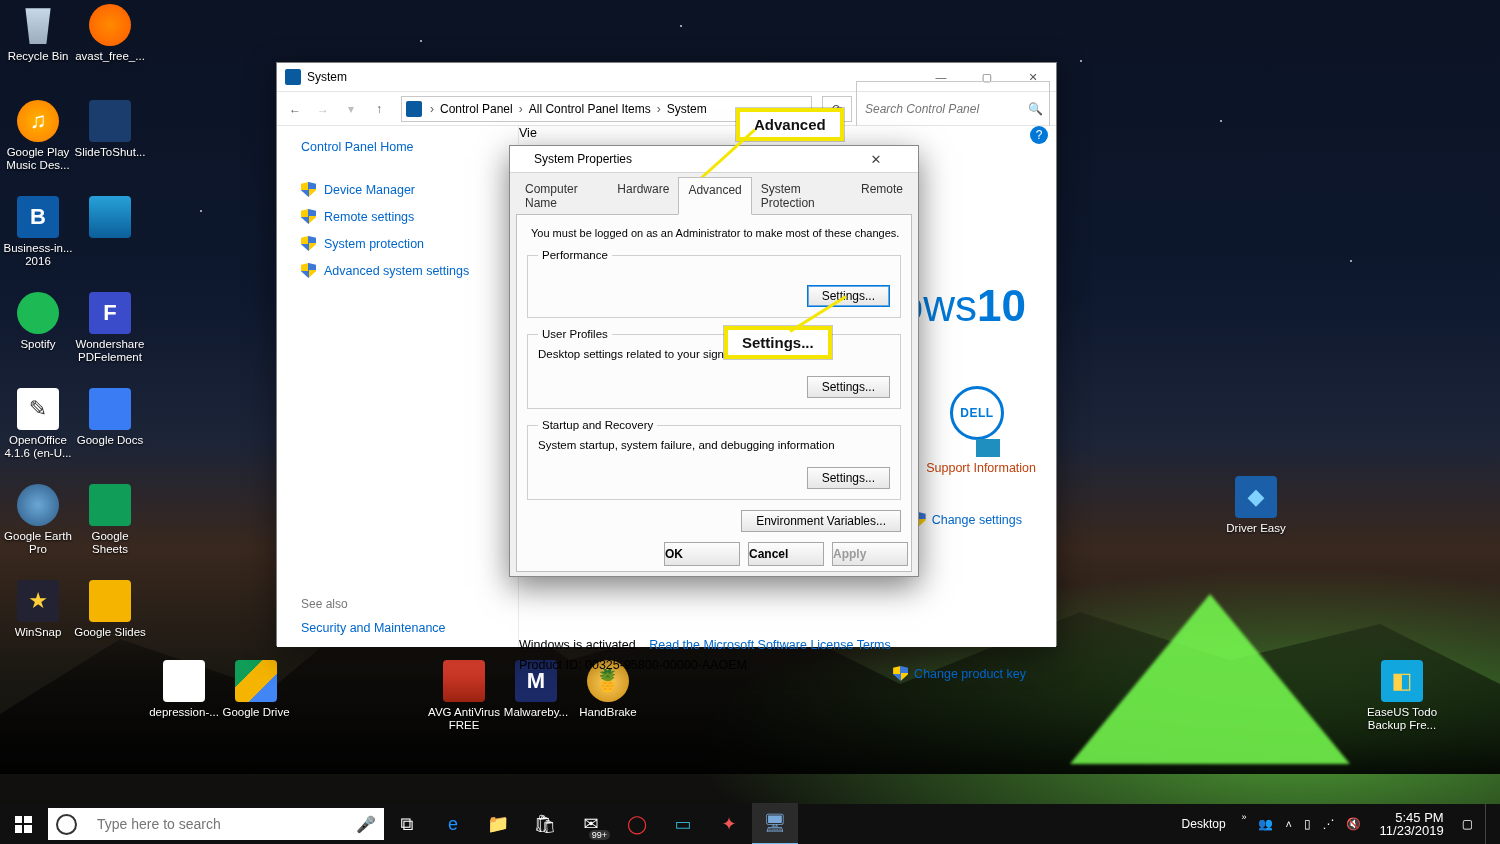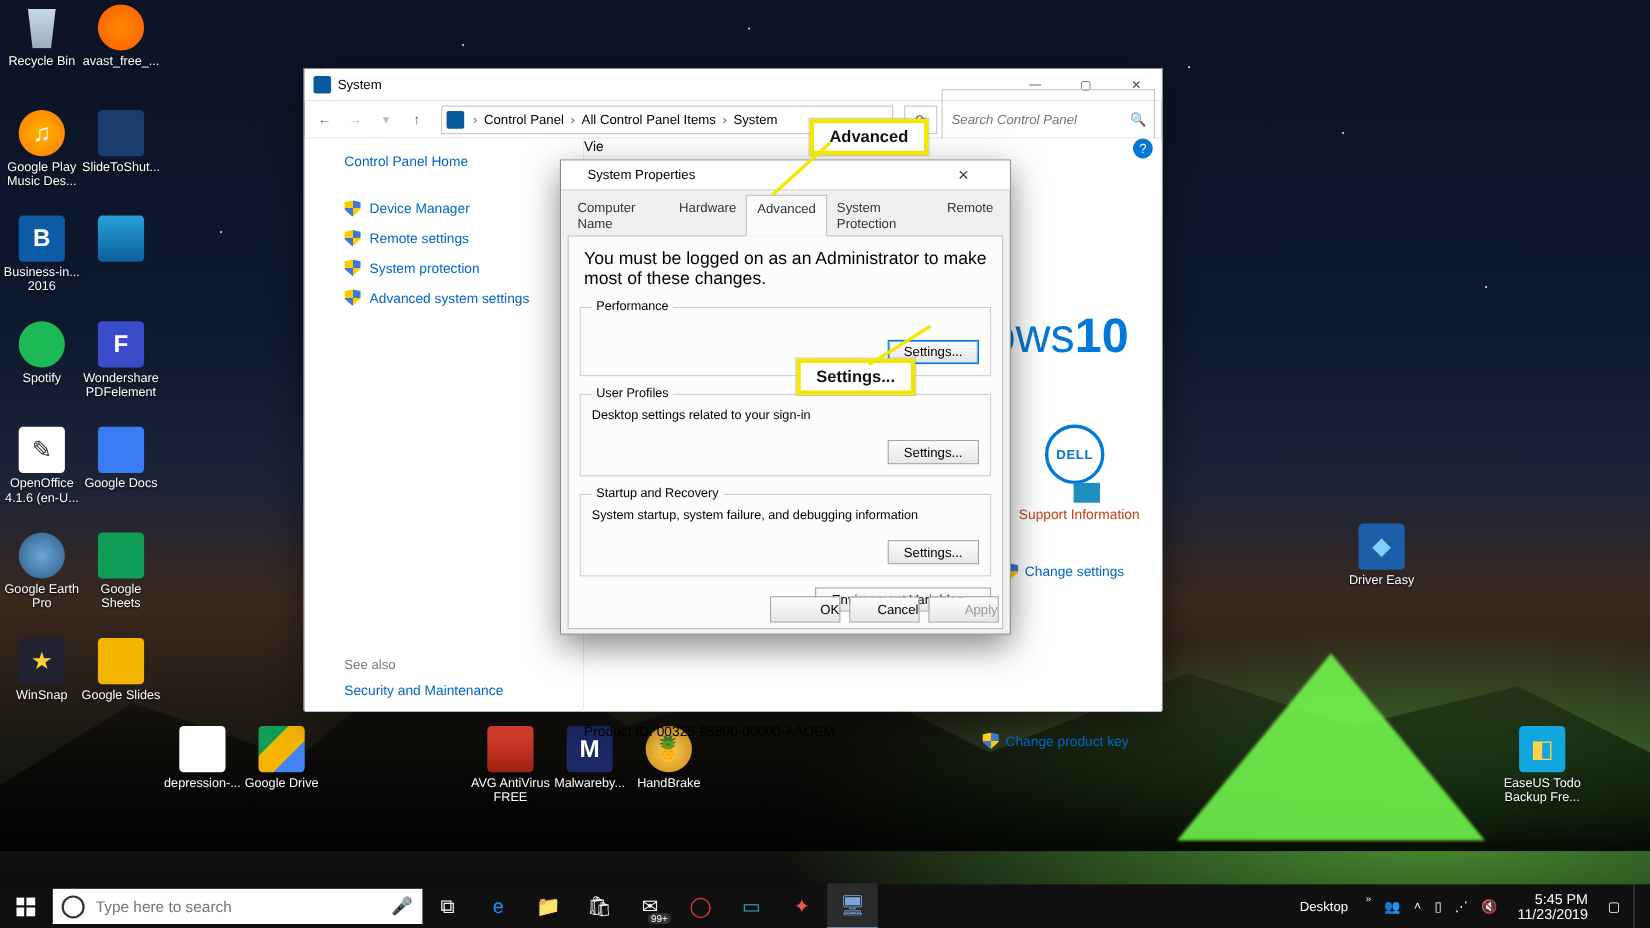--- a/index.html
+++ b/index.html
@@ -73,21 +73,21 @@
   .addr .sico{ width:16px;height:16px;background:#0a5aa0;border-radius:2px;margin-right:2px;}
   .refresh-box{ width:28px; height:24px; border:1px solid #c8c8c8; display:flex;align-items:center;justify-content:center;color:#555;}
   .search {
     width:180px; height:24px; border:1px solid #c8c8c8; display:flex; align-items:center;
     padding:15px 6px; color:#777;
   }
   .search input{ border:0; outline:0; flex:1; font-size:12px; font-style:italic; color:#777; }
   .search .mag{ color:#777; font-size:12px; }
 
   .cp-body { display:flex; height:calc(100% - 61px); }
-  .cp-left { width:205px; background:#fff; padding:14px 12px 12px 36px; border-right:1px solid #eaeaea; display:flex; flex-direction:column;}
+  .cp-left { width:205px; background:#fff; padding:14px 12px 12px 24px; border-right:1px solid #eaeaea; display:flex; flex-direction:column;}
   .cp-left .home { color:#0066cc; font-size:12.5px; margin-bottom:22px; }
   .cp-left .link { display:flex; align-items:center; gap:8px; color:#0066cc; font-size:12.5px; margin:6px 0; }
   .shield { width:15px;height:15px;
     background: conic-gradient(from 0deg, #3b78d8 0 25%, #ffcc00 25% 50%, #3b78d8 50% 75%, #ffcc00 75% 100%);
     clip-path: polygon(50% 0,100% 12%,100% 55%,50% 100%,0 55%,0 12%);
   }
   .cp-left .seealso{ margin-top:auto; color:#777; font-size:12px; margin-bottom:10px;}
   .cp-left .sa-link{ color:#0066cc; font-size:12.5px; }
 
   .cp-right { flex:1; padding:10px 20px 10px 18px; position:relative; background:#fff;}
@@ -111,41 +111,41 @@
     position:absolute; left:509px; top:145px; width:408px; height:430px;
     background:#f0f0f0; color:#000; border:1px solid #888;
     box-shadow:0 10px 30px rgba(0,0,0,0.5);
   }
   .dlg-title{ height:26px; background:#fff; display:flex; align-items:center; padding:0 24px; font-size:12px; border-bottom:1px solid #d5d5d5;}
   .dlg-title .x{ margin-left:auto; width:36px; text-align:center; color:#444; font-size:13px;}
   .tabs{ display:flex; padding:4px 6px 0 6px; font-size:12px; }
   .tab{ padding:5px 9px; background:#f0f0f0; color:#333; }
   .tab.active{ background:#fcfcfc; border:1px solid #bfbfbf; border-bottom:1px solid #fcfcfc; position:relative; z-index:2;}
   .tab-panel{ margin:0 6px 6px; background:#fcfcfc; border:1px solid #bfbfbf; padding:10px 10px 10px 10px; position:relative; top:-1px; height:336px;}
-  .admin-note{ font-size:16px; margin:2px 0 10px 4px;}
+  .admin-note{ font-size:11px; margin:2px 0 10px 4px;}
   fieldset.grp{ border:1px solid #cfcfcf; padding:8px 10px 10px 10px; margin:0 0 10px 0; }
   fieldset.grp legend{ font-size:11.5px; padding:0 4px;}
   .grp-desc{font-size:11.5px;}
   .btn { background:linear-gradient(#fdfdfd,#e6e6e6); border:1px solid #a7a7a7; padding:3px 14px; font-size:12px;}
   .btn.highlight{ border:1px solid #0078d7; box-shadow:0 0 0 1px #63a7e6 inset;}
   .btn.disabled{ color:#9a9a9a; }
   .grp-btnrow{ text-align:right; margin-top:16px;}
   .env-row{ text-align:right; margin-top:6px;}
   .dlg-buttons{ position:absolute; right:10px; bottom:10px; display:flex; gap:8px;}
-  .dlg-buttons .btn{ width:64px; text-align:right; padding:4px 0;}
+  .dlg-buttons .btn{ width:76px; text-align:left; padding:4px 0;font-weight:bold;}
 
   
   .callout{ position:absolute; background:#fff; border:4px solid #f5e600; padding:4px 14px; font-size:15px; font-weight:600; color:#111; box-shadow:0 0 0 1px rgba(0,0,0,.2);}
   .callout-line{ position:absolute; height:3px; background:#f5e600; transform-origin:left center;}
   
   .taskbar{ position:absolute; left:0; right:0; bottom:0; height:40px; background:#101010; display:flex; align-items:center;}
   .start{ width:46px; height:40px; display:flex; align-items:center; justify-content:center;}
   .winlogo{ width:17px;height:17px; display:grid; grid-template-columns:1fr 1fr; grid-template-rows:1fr 1fr; gap:2px;}
   .winlogo span{background:#fff;}
-  .searchbar{ width:320px; height:32px; margin-left:2px; background:#fff; display:flex; align-items:center; color:#666; padding:0 8px; gap:8px;}
+  .searchbar{ width:320px; height:32px; margin-left:2px; background:#fff; display:flex; align-items:center; color:#666; padding:0 8px; gap:18px;}
   .searchbar .circ{ width:17px;height:17px;border:2px solid #333;border-radius:50%;}
   .searchbar input{ border:0; outline:0; flex:1; font-size:14px; color:#555;}
   .searchbar .mic{ color:#555; font-size:16px;}
   .tb-btn{ width:46px; height:40px; display:flex; align-items:center; justify-content:center; color:#fff; font-size:18px;}
   .tb-btn.active{ background:#2b2b2b; border-bottom:2px solid #76b9ed;}
   .tray{ margin-left:auto; display:flex; align-items:center; gap:12px; padding-right:8px; color:#fff;}
   .tray .small{font-size:11px;}
   .clock{ text-align:right; font-size:13px; line-height:13px; padding:0 6px;}
   .showdesk{ width:6px; height:40px; border-left:1px solid #444;}
   .desk-label{ font-size:12px; color:#fff; display:flex; align-items:center; gap:16px;}
@@ -318,20 +318,24 @@
       </div>
       <div class="win10-logo">Windows<b>10</b></div>
       <div class="ghz">2.00</div>
       <div class="dell-ring">DELL</div>
       <div style="position:absolute;right:56px;top:313px;width:24px;height:18px;background:#1f8fbf"></div>
       <div class="support-info">Support Information</div>
       <div class="change-settings">
           <span class="shield"></span>
           <span>Change settings</span>
         </div>
+      <div class="activated-line">
+        <span>Windows is activated</span>
+        <a>Read the Microsoft Software License Terms</a>
+      </div>
       <div class="productid">Product ID: 00325-95800-00000-AAOEM</div>
       <div class="change-key">
           <span class="shield"></span>
           <span>Change product key</span>
         </div>
     </div>
   </div>
 </div>
 
 <div class="dlg">

